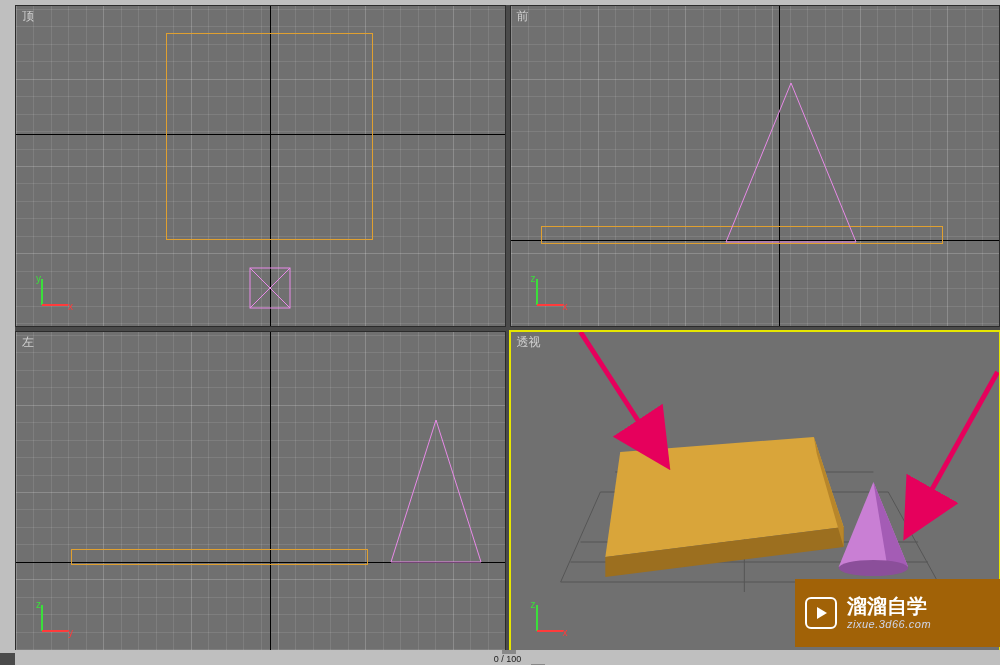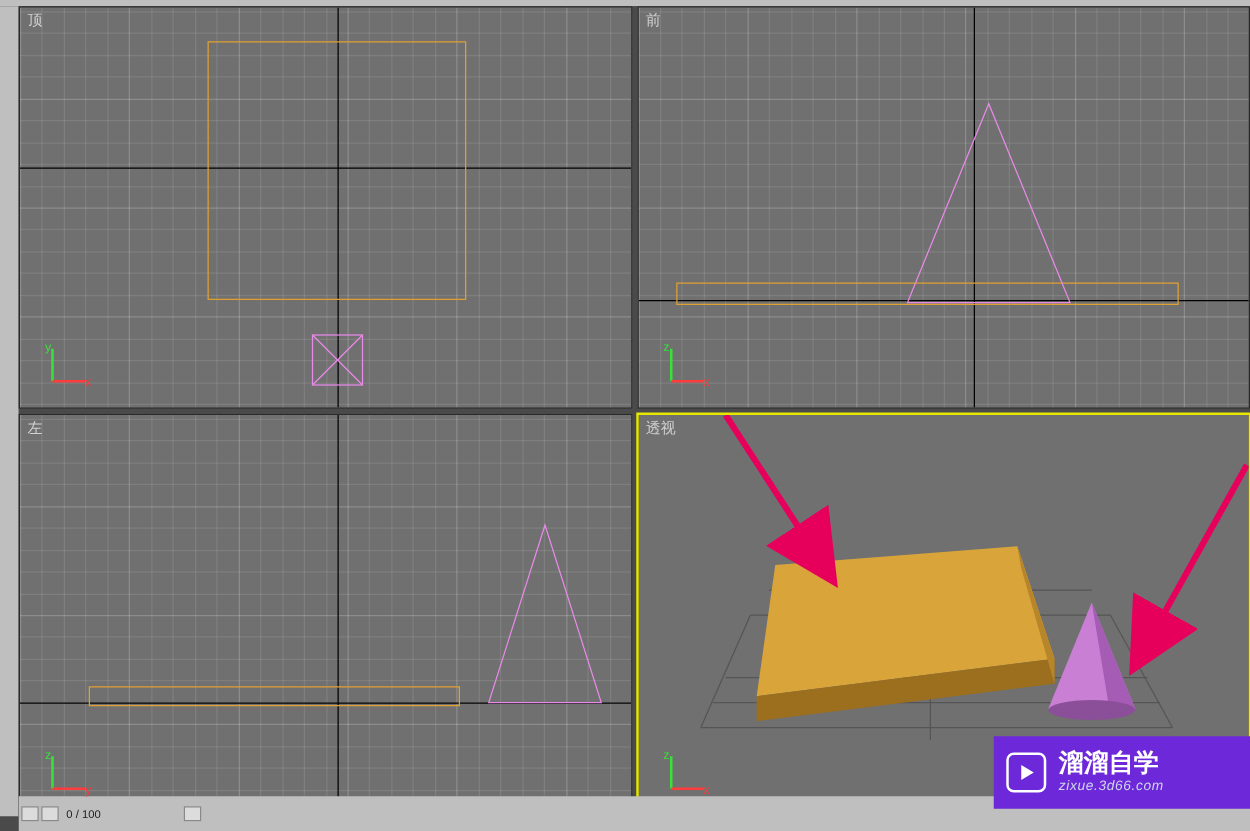--- a/index.html
+++ b/index.html
@@ -100,22 +100,22 @@
     z-index: 20;
     pointer-events: none;
   }
 
   
   .watermark {
     position: absolute;
     right: 0;
     bottom: 18px;
     width: 205px;
-    height: 58px;
-    background: #6d28d9;
+    height: 68px;
+    background: #a16207;
     color: #fff;
     display: flex;
     align-items: center;
     z-index: 200;
   }
   .watermark .play {
     margin-left: 10px;
     width: 28px; height: 28px;
     border: 2px solid #fff;
     border-radius: 6px;
@@ -129,24 +129,24 @@
     border-bottom: 6px solid transparent;
     margin-left:2px;
   }
   .watermark .txt { margin-left: 10px; line-height: 1.2; }
   .watermark .txt .cn { font-size: 20px; font-weight: 600; }
   .watermark .txt .url { font-size: 11px; color: #cfd6ea; letter-spacing: .5px; font-style: italic; }
 
   
   .timeline {
     position: absolute;
-    left: 15px; right: 0; bottom: 0; height: 28px;
+    left: 15px; right: 0; bottom: 0; height: 15px;
     background: #bfbfbf;
     display:flex; align-items:center;
-    font-size: 9px; color:#222;
+    font-size: 9px; color:#222;flex-direction:column;
   }
   .timeline .btn {
     width: 12px; height: 10px;
     background: #dcdcdc;
     border: 1px solid #888;
     margin-left: 2px;
   }
   .timeline .label { margin: 0 6px; }
 
   .sidebar-left {

